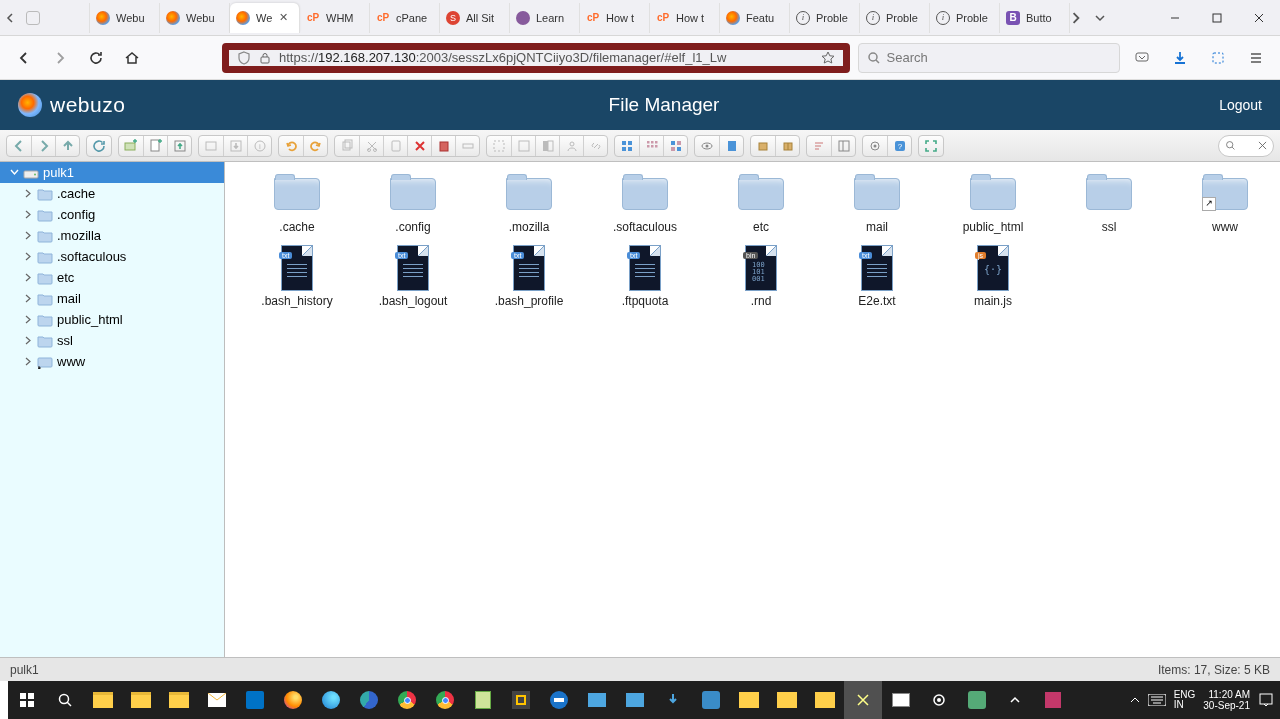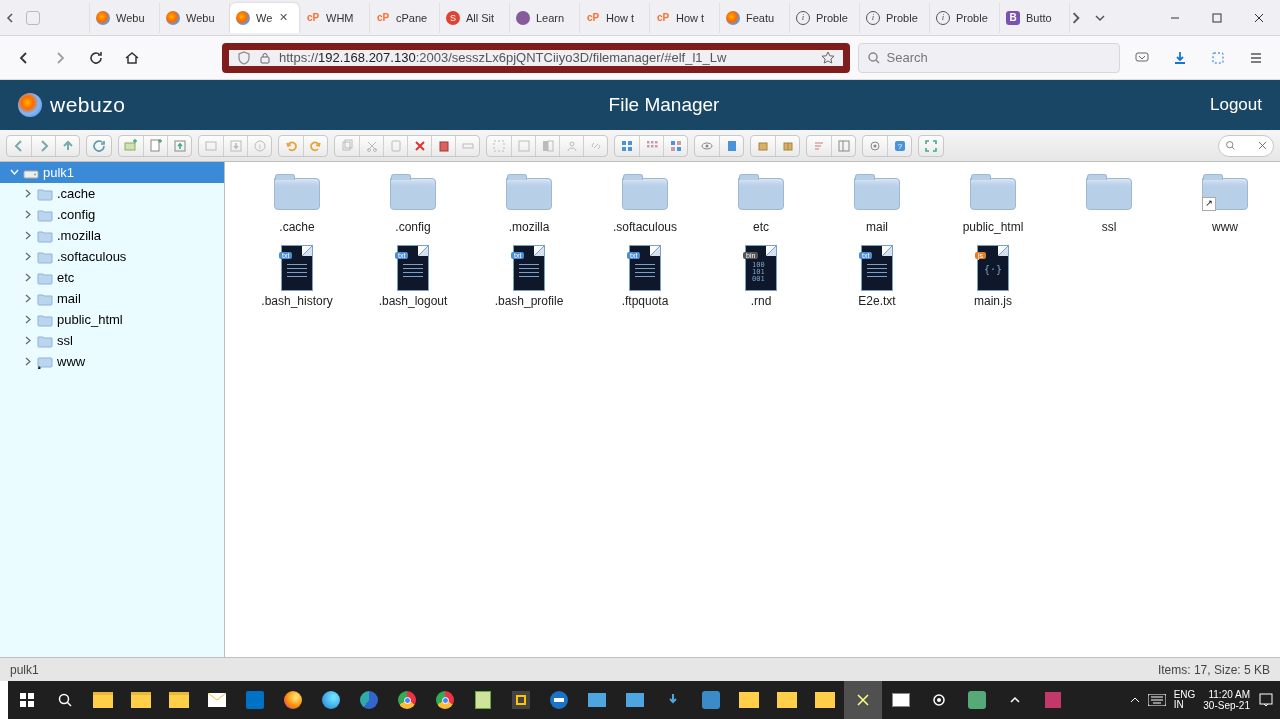--- a/index.html
+++ b/index.html
@@ -25,21 +25,21 @@
   .url-text { flex: 1; overflow: hidden; white-space: nowrap; }
   .url-text .host { color: #222; }
   .search-field { flex: 0.45; height: 30px; background: #f0f0f4; border: 1px solid #d7d7d7; border-radius: 4px; display: flex; align-items: center; gap: 6px; padding: 0 8px; font-size: 13px; color: #777; }
   .urlbar-icons { display: flex; gap: 10px; align-items: center; color: #555; }
 
   
   .app-header { height: 50px; background: #1a4666; color: #fff; display: flex; align-items: center; justify-content: space-between; padding: 0 18px; }
   .brand { display: flex; align-items: center; gap: 2px; font-size: 21px; font-weight: 300; letter-spacing: .5px; }
   .brand-logo { width: 24px; height: 24px; margin-right: 6px; border-radius: 50%; background: radial-gradient(circle at 40% 40%, #ffb400 0%, #ff6a00 30%, #7fb8ff 55%, #5a9ee6 80%); }
   .app-title { position: absolute; left: 50%; transform: translateX(-50%); font-size: 19px; font-weight: 400; margin-left: 24px; }
-  .logout { font-size: 17px; cursor: pointer; }
+  .logout { font-size: 14px; cursor: pointer; }
 
   
   .fm-toolbar { height: 32px; background: linear-gradient(#f6f6f6, #e6e6e6); border-bottom: 1px solid #bfbfbf; display: flex; align-items: center; gap: 6px; padding: 0 6px; }
   .tool-group { display: flex; align-items: center; border: 1px solid #c8c8c8; border-radius: 4px; background: linear-gradient(#fdfdfd,#eaeaea); overflow: hidden; height: 22px; }
   .tool-btn { width: 24px; height: 100%; display: flex; align-items: center; justify-content: center; cursor: pointer; }
   .tool-btn + .tool-btn { border-left: 1px solid #d0d0d0; }
   .tool-icon { width: 14px; height: 14px; }
   .fm-toolbar-spacer { flex: 1; }
   .toolbar-search { height: 22px; width: 56px; border: 1px solid #c8c8c8; border-radius: 12px; display: flex; align-items: center; justify-content: space-between; padding: 0 6px; background: #fff; }
 

